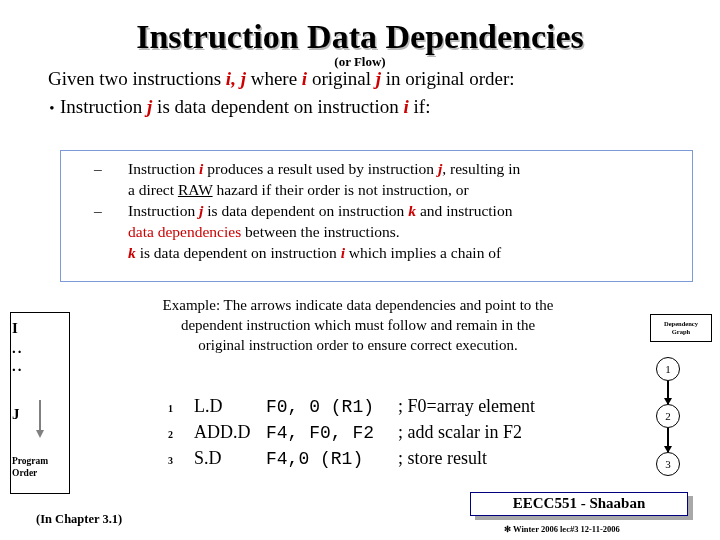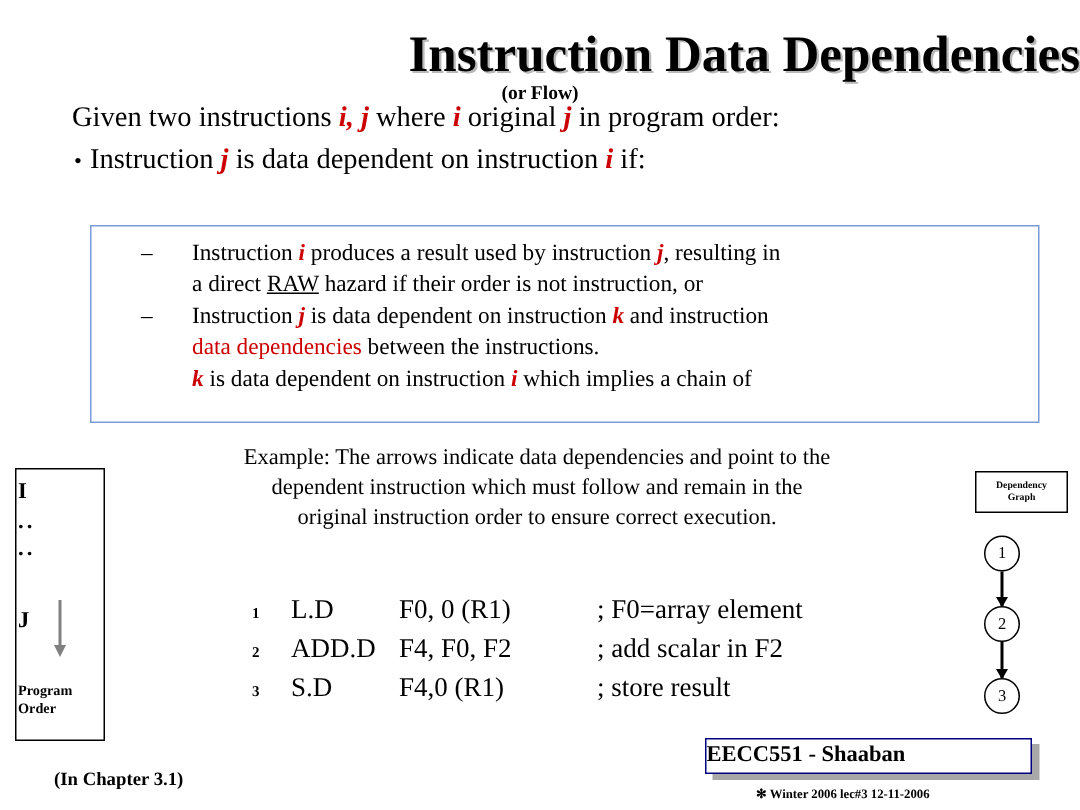--- a/index.html
+++ b/index.html
@@ -18,21 +18,21 @@
     position: relative;
     width: 720px;
     height: 540px;
   }
   
   .title {
     position: absolute;
     left: 0;
     top: 18px;
     width: 720px;
-    text-align: right;
+    text-align: center;
     font-family: "Liberation Serif", serif;
     font-weight: bold;
     font-size: 34px;
     color: #000000;
     letter-spacing: 0px;
     text-shadow: 1.5px 1.5px 0 #b9b9b9;
   }
   .subtitle-flow {
     position: absolute;
     left: 0;
@@ -253,20 +253,21 @@
   .c-num {
     width: 26px;
     font-size: 10px;
     font-weight: bold;
   }
   .c-instr {
     width: 72px;
   }
   .c-ops {
     width: 132px;
+    font-family: Liberation Mono, monospace;
   }
   .c-cmt {
     width: 250px;
   }
   
   .chapter {
     position: absolute;
     left: 36px;
     top: 512px;
     font-size: 12.5px;
@@ -283,20 +284,21 @@
   }
   .eecc {
     position: absolute;
     left: 470px;
     top: 492px;
     width: 218px;
     height: 24px;
     border: 1.5px solid #000080;
     box-sizing: border-box;
     background: #ffffff;
+    text-align: center;
     font-size: 15px;
     font-weight: bold;
     line-height: 21px;
     color: #000000;
     font-family: "Liberation Serif", serif;
   }
   .footer-note {
     position: absolute;
     left: 504px;
     top: 524px;
@@ -308,21 +310,21 @@
 </style>
 </head>
 <body>
 
 <div class="slide">
 
   <div class="title">Instruction Data Dependencies</div>
   <div class="subtitle-flow">(or Flow)</div>
 
   <div class="given-line">
-    <span>Given two instructions </span><i class="it">i, j</i><span> where </span><i class="it">i</i><span> original </span><i class="it">j</i><span> in program order:</span>
+    <span>Given two instructions </span><i class="it">i, j</i><span> where </span><i class="it">i</i><span> original </span><i class="it">j</i><span> in original order:</span>
   </div>
 
   <div class="bullet-line">
     <span class="bullet-dot">•</span><span>Instruction </span><i class="it">j</i><span> is data dependent on instruction </span><i class="it">i</i><span> if:</span>
   </div>
 
   <div class="box">
     <div class="box-inner">
       <div class="sub-item">
         <span class="dash">–</span><span>Instruction </span><i class="it">i</i><span> produces a result used by instruction </span><i class="it">j</i><span>, resulting in</span>

